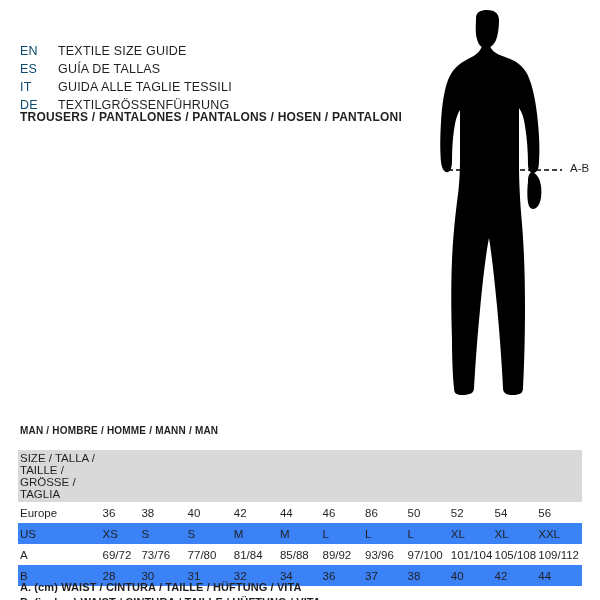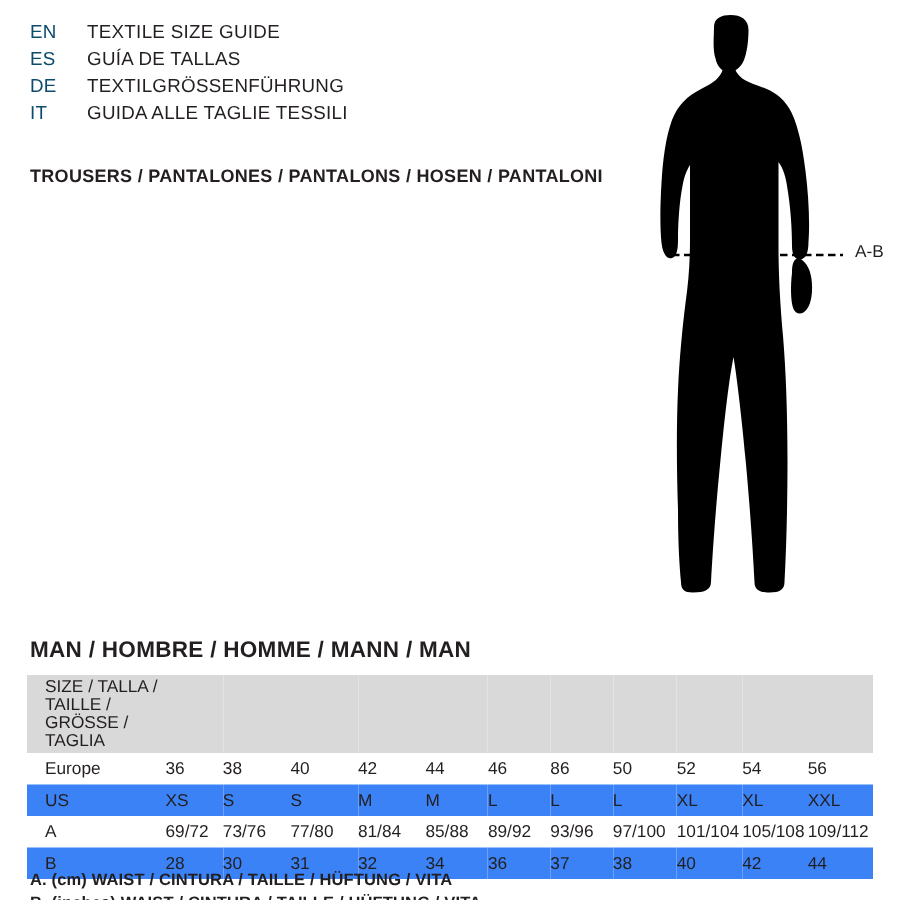--- a/index.html
+++ b/index.html
@@ -34,20 +34,21 @@
     font-size: 12.5px;
     letter-spacing: 0.2px;
   }
   .lang-code {
     width: 38px;
     flex: 0 0 38px;
     color: #0c4a6e;
   }
   .lang-text {
     color: #231f20;
+    margin-top: 30px;
   }
 
   .section-title {
     position: absolute;
     left: 20px;
     top: 110px;
     font-size: 12px;
     font-weight: bold;
     letter-spacing: 0.2px;
     color: #231f20;
@@ -70,21 +71,21 @@
     top: 152px;
     font-size: 11.5px;
     color: #231f20;
   }
 
   
   .man-title {
     position: absolute;
     left: 20px;
     top: 425px;
-    font-size: 15px;
+    font-size: 10px;
     font-weight: bold;
     letter-spacing: 0.2px;
   }
 
   table.size-table {
     position: absolute;
     left: 18px;
     top: 450px;
     width: 564px;
     border-collapse: collapse;
@@ -101,21 +102,21 @@
   }
   table.size-table tr.head-row {
     background: #d9d9d9;
   }
   table.size-table tr.head-row th {
     font-weight: normal;
   }
   table.size-table tr.shade {
     background: #3b82f6;
   }
-  table.size-table .c0 { width: 86px; padding-left: 12px; }
+  table.size-table .c0 { width: 86px; padding-left: 2px; }
   table.size-table .c1 { width: 40px; }
   table.size-table .c2 { width: 48px; }
   table.size-table .c3 { width: 48px; }
   table.size-table .c4 { width: 48px; }
   table.size-table .c5 { width: 44px; }
   table.size-table .c6 { width: 44px; }
   table.size-table .c7 { width: 44px; }
   table.size-table .c8 { width: 44px; margin-left: 44px; }
   table.size-table .c9 { width: 44px; }
   table.size-table .c10 { width: 44px; }
@@ -141,26 +142,26 @@
   <div class="lang-block">
     <div class="lang-row">
       <span class="lang-code">EN</span>
       <span class="lang-text">TEXTILE SIZE GUIDE</span>
     </div>
     <div class="lang-row">
       <span class="lang-code">ES</span>
       <span class="lang-text">GUÍA DE TALLAS</span>
     </div>
     <div class="lang-row">
+      <span class="lang-code">IT</span>
+      <span class="lang-text">GUIDA ALLE TAGLIE TESSILI</span>
+    </div>
+    <div class="lang-row">
       <span class="lang-code">DE</span>
       <span class="lang-text">TEXTILGRÖSSENFÜHRUNG</span>
-    </div>
-    <div class="lang-row">
-      <span class="lang-code">IT</span>
-      <span class="lang-text">GUIDA ALLE TAGLIE TESSILI</span>
     </div>
   </div>
 
   <div class="section-title">TROUSERS / PANTALONES / PANTALONS / HOSEN / PANTALONI</div>
 
   <div class="figure-wrap">
     <svg class="figure-svg" width="180" height="400" viewBox="0 0 180 400" xmlns="http://www.w3.org/2000/svg">
 
       <path fill="#000000" d="M66,8 C66,2 71,0 77,0 C84,0 89,3 89,10 C89,17 88,25 86,30 C84,35 80,38 76,38 C71,38 68,34 67,29 C65,23 66,14 66,8 Z"></path>
 

